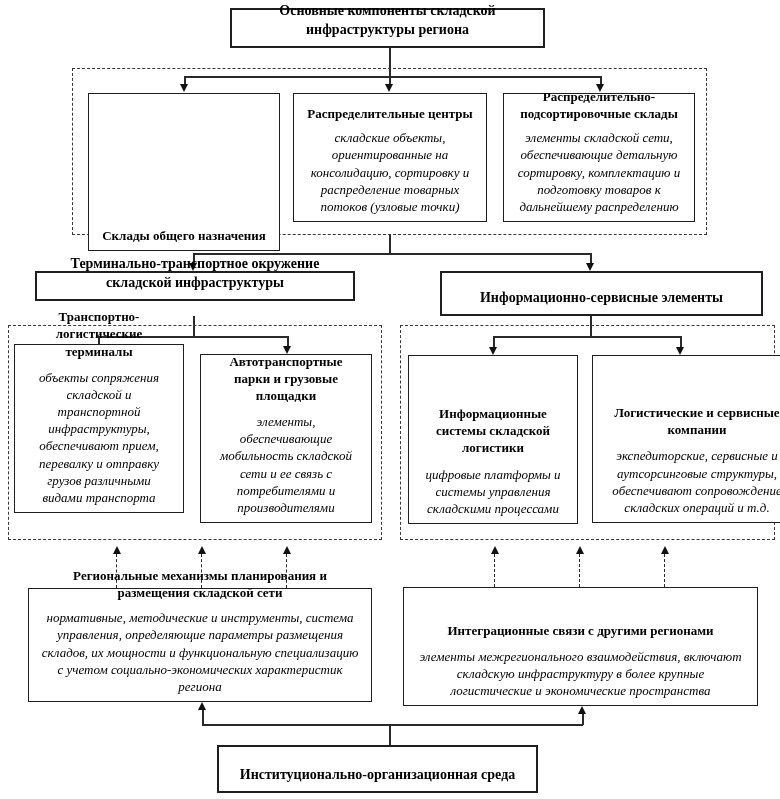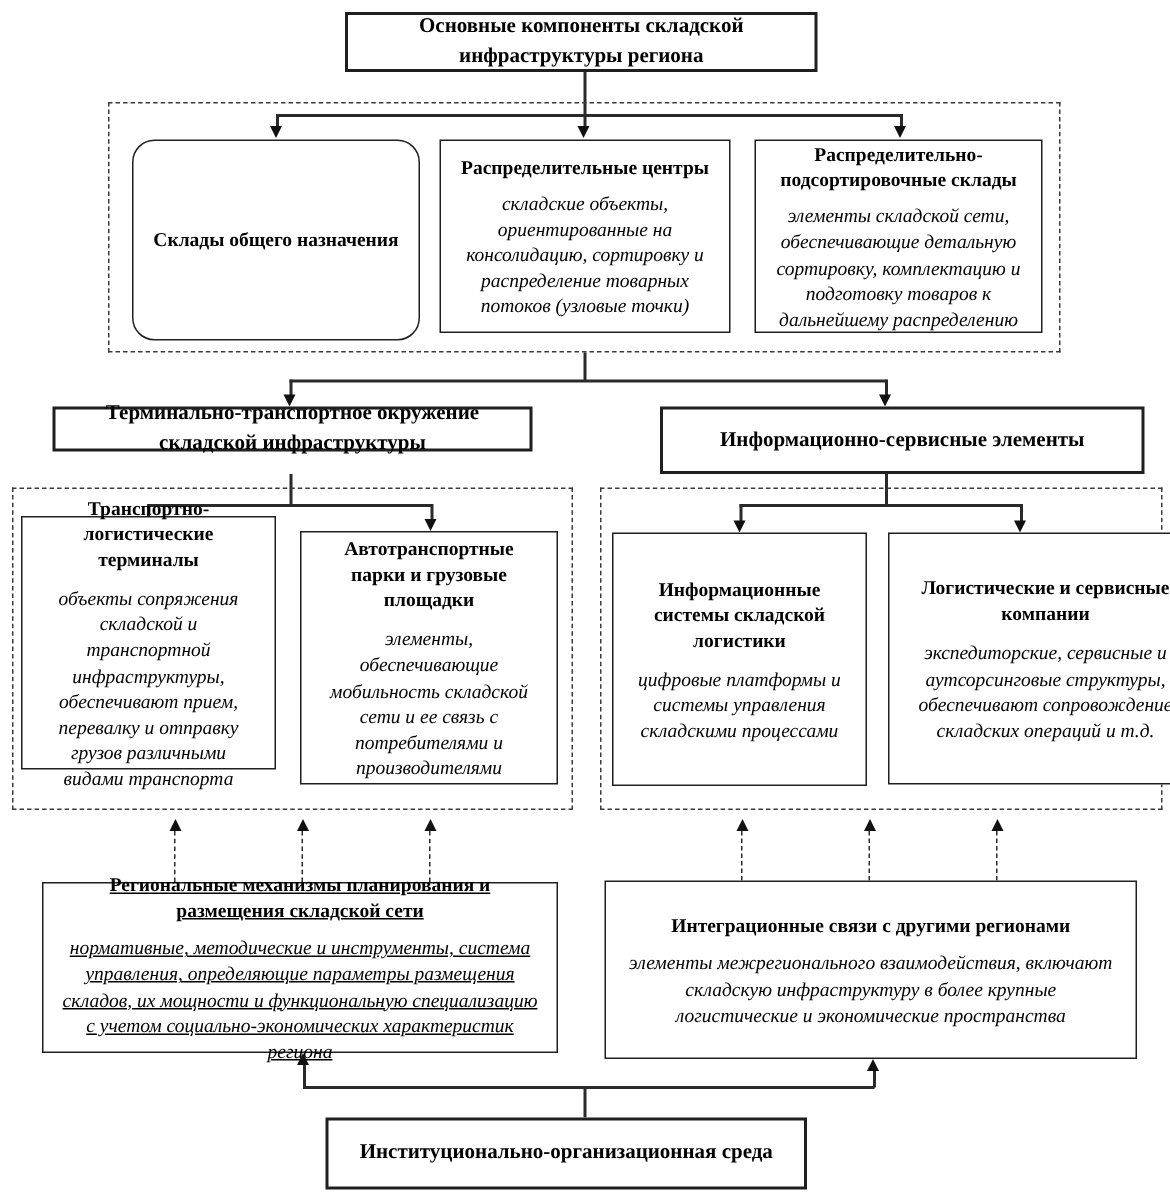--- a/index.html
+++ b/index.html
@@ -3,21 +3,21 @@
 <meta charset="utf-8">
 <style>
   html,body{margin:0;padding:0;background:#ffffff;}
   #canvas{
     position:relative;width:780px;height:799px;background:#ffffff;
     font-family:"Liberation Serif","DejaVu Serif",serif;color:#000;
     overflow:hidden;
   }
   .box{
     position:absolute;background:#fff;border:1.5px solid #1f1f1f;box-sizing:border-box;
-    display:flex;flex-direction:column;justify-content:center;align-items:center;
+    display:flex;flex-direction:column;justify-content:flex-end;align-items:center;
     text-align:center;padding:6px 12px;gap:9px;
   }
   .thick{border-width:2px;}
   .box-title{font-weight:bold;font-size:13px;line-height:1.32;}
   .box-desc{font-style:italic;font-size:13px;line-height:1.32;}
   .hdr{font-weight:bold;font-size:14px;line-height:1.4;}
   .dashed-frame{
     position:absolute;border:1.5px dashed #3a3a3a;box-sizing:border-box;background:transparent;
   }
   .vline,.hline{position:absolute;background:#2a2a2a;}
@@ -44,21 +44,21 @@
   <div class="hline" style="left:184px;top:76px;width:417px;"></div>
   <div class="vline" style="left:184px;top:76px;height:9px;"></div>
   <div class="vline" style="left:389px;top:76px;height:9px;"></div>
   <div class="vline" style="left:600px;top:76px;height:9px;"></div>
   <div class="arr-down" style="left:180px;top:84px;"></div>
   <div class="arr-down" style="left:385px;top:84px;"></div>
   <div class="arr-down" style="left:596px;top:84px;"></div>
 
   <div class="dashed-frame" style="left:72px;top:68px;width:635px;height:167px;"></div>
 
-  <div class="box" style="left:88px;top:93px;width:192px;height:134px;border-radius:15px;">
+  <div class="box" style="left:88px;top:93px;width:192px;height:158px;">
     <div class="box-title">Склады общего назначения</div>
   </div>
   <div class="box" style="left:503px;top:93px;width:192px;height:129px;gap:7px;">
     <div class="box-title">Распределительно-подсортировочные склады</div>
     <div class="box-desc">элементы складской сети, обеспечивающие детальную сортировку, комплектацию и подготовку товаров к дальнейшему распределению</div>
   </div>
   <div class="box" style="left:293px;top:93px;width:194px;height:129px;gap:7px;">
     <div class="box-title">Распределительные центры</div>
     <div class="box-desc">складские объекты, ориентированные на консолидацию, сортировку и распределение товарных потоков (узловые точки)</div>
   </div>
@@ -119,21 +119,21 @@
   <div class="arr-up" style="left:283px;top:546px;"></div>
   <div class="dvline" style="left:286px;top:554px;height:34px;"></div>
 
   <div class="arr-up" style="left:491px;top:546px;"></div>
   <div class="dvline" style="left:494px;top:554px;height:33px;"></div>
   <div class="arr-up" style="left:576px;top:546px;"></div>
   <div class="dvline" style="left:579px;top:554px;height:33px;"></div>
   <div class="arr-up" style="left:661px;top:546px;"></div>
   <div class="dvline" style="left:664px;top:554px;height:33px;"></div>
 
-  <div class="box" style="left:28px;top:588px;width:344px;height:114px;gap:8px;text-decoration:underline;">
+  <div class="box" style="left:28px;top:588px;width:344px;height:114px;gap:8px;">
     <div class="box-title">Региональные механизмы планирования и размещения складской сети</div>
     <div class="box-desc">нормативные, методические и инструменты, система управления, определяющие параметры размещения складов, их мощности и функциональную специализацию с учетом социально-экономических характеристик региона</div>
   </div>
   <div class="box" style="left:403px;top:587px;width:355px;height:119px;gap:8px;">
     <div class="box-title">Интеграционные связи с другими регионами</div>
     <div class="box-desc">элементы межрегионального взаимодействия, включают складскую инфраструктуру в более крупные логистические и экономические пространства</div>
   </div>
 
   <div class="arr-up" style="left:198px;top:702px;"></div>
   <div class="vline" style="left:202px;top:710px;height:15px;"></div>

